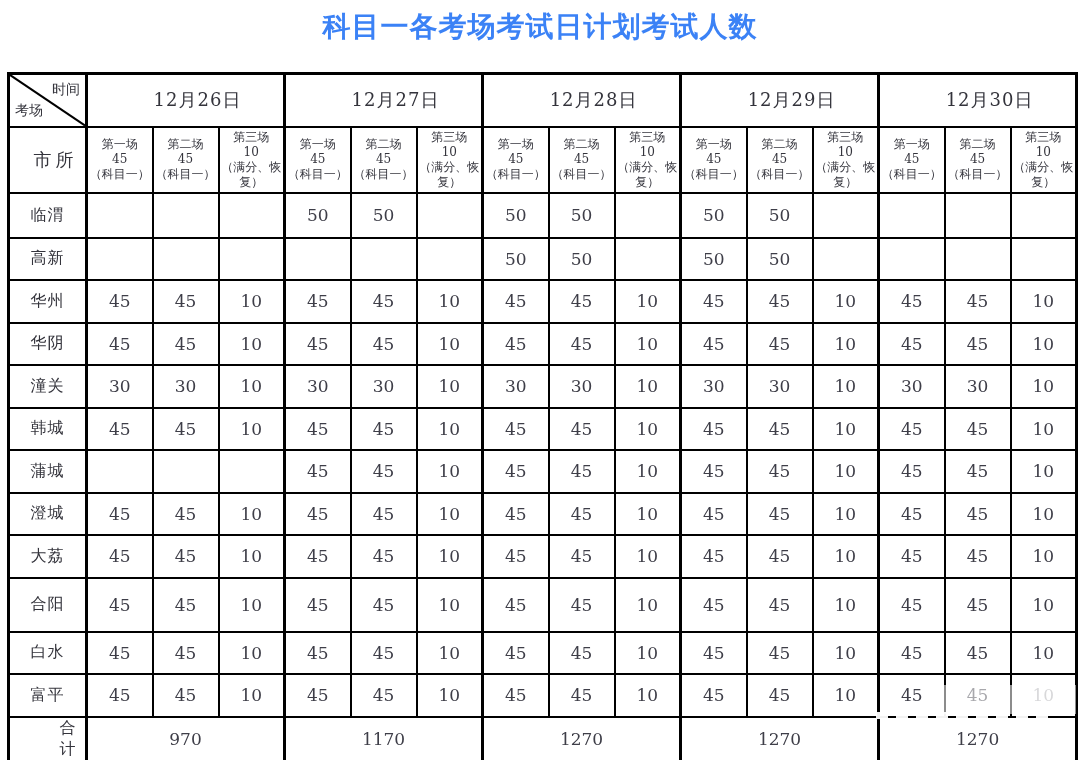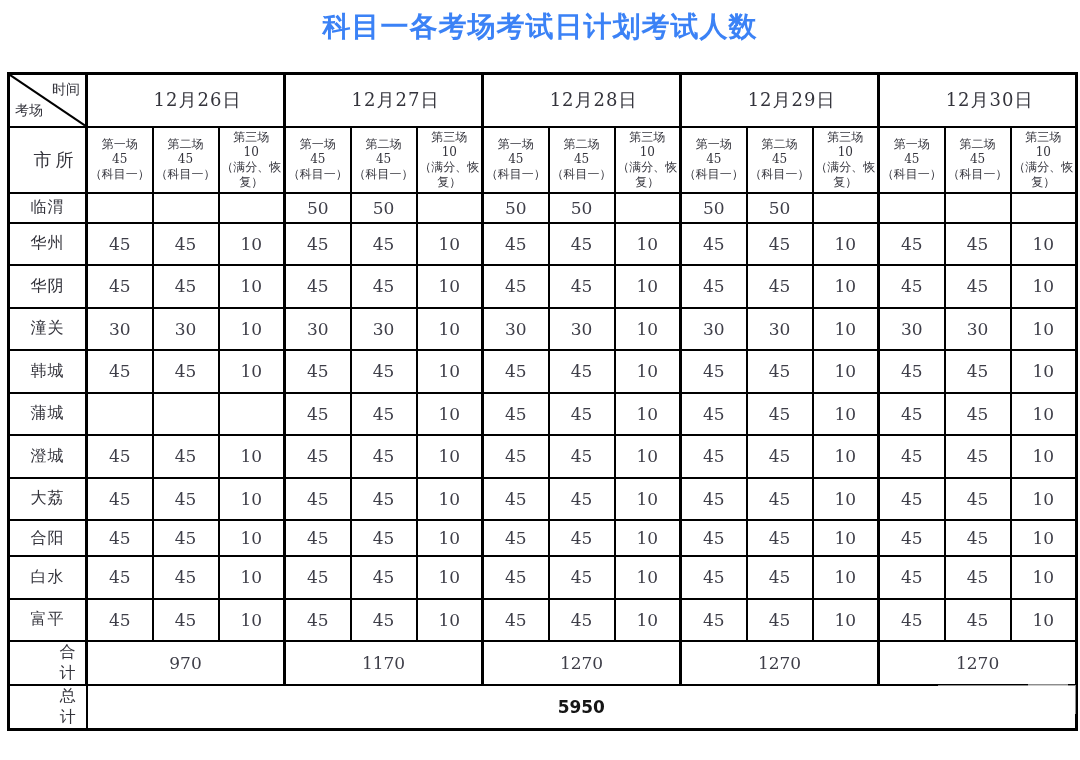--- a/index.html
+++ b/index.html
@@ -177,27 +177,45 @@
             <div>（科目一）</div>
           </th>
           <th class="session-cell">
             <div>第三场</div>
             <div>10</div>
             <div>（满分、恢复）</div>
           </th>
         </tr>
     </thead>
     <tbody id="body-rows">
-        <tr style="height: 30px;">
+        <tr style="height: 45px;">
           <td class="venue-cell">临渭</td>
           <td class="num-cell grp"></td>
           <td class="num-cell"></td>
           <td class="num-cell"></td>
           <td class="num-cell grp">50</td>
           <td class="num-cell">50</td>
+          <td class="num-cell"></td>
+          <td class="num-cell grp">50</td>
+          <td class="num-cell">50</td>
+          <td class="num-cell"></td>
+          <td class="num-cell grp">50</td>
+          <td class="num-cell">50</td>
+          <td class="num-cell"></td>
+          <td class="num-cell grp"></td>
+          <td class="num-cell"></td>
+          <td class="num-cell"></td>
+        </tr>
+        <tr style="height: 42.5px;">
+          <td class="venue-cell">高新</td>
+          <td class="num-cell grp"></td>
+          <td class="num-cell"></td>
+          <td class="num-cell"></td>
+          <td class="num-cell grp"></td>
+          <td class="num-cell"></td>
           <td class="num-cell"></td>
           <td class="num-cell grp">50</td>
           <td class="num-cell">50</td>
           <td class="num-cell"></td>
           <td class="num-cell grp">50</td>
           <td class="num-cell">50</td>
           <td class="num-cell"></td>
           <td class="num-cell grp"></td>
           <td class="num-cell"></td>
           <td class="num-cell"></td>
@@ -321,21 +339,21 @@
           <td class="num-cell grp">45</td>
           <td class="num-cell">45</td>
           <td class="num-cell">10</td>
           <td class="num-cell grp">45</td>
           <td class="num-cell">45</td>
           <td class="num-cell">10</td>
           <td class="num-cell grp">45</td>
           <td class="num-cell">45</td>
           <td class="num-cell">10</td>
         </tr>
-        <tr style="height: 36px;">
+        <tr style="height: 54px;">
           <td class="venue-cell">合阳</td>
           <td class="num-cell grp">45</td>
           <td class="num-cell">45</td>
           <td class="num-cell">10</td>
           <td class="num-cell grp">45</td>
           <td class="num-cell">45</td>
           <td class="num-cell">10</td>
           <td class="num-cell grp">45</td>
           <td class="num-cell">45</td>
           <td class="num-cell">10</td>

